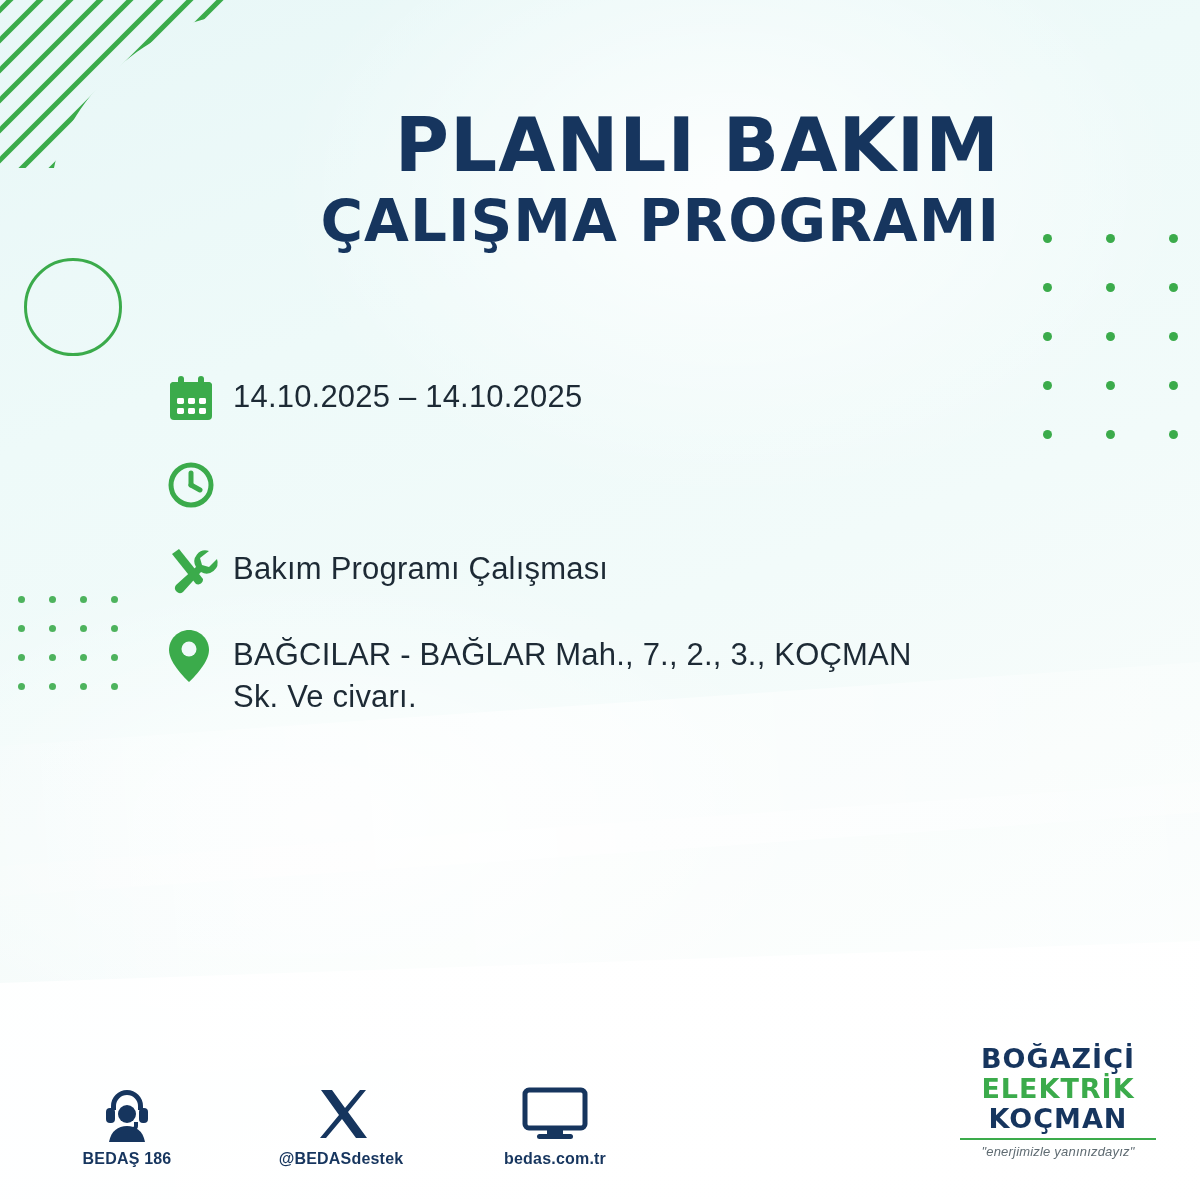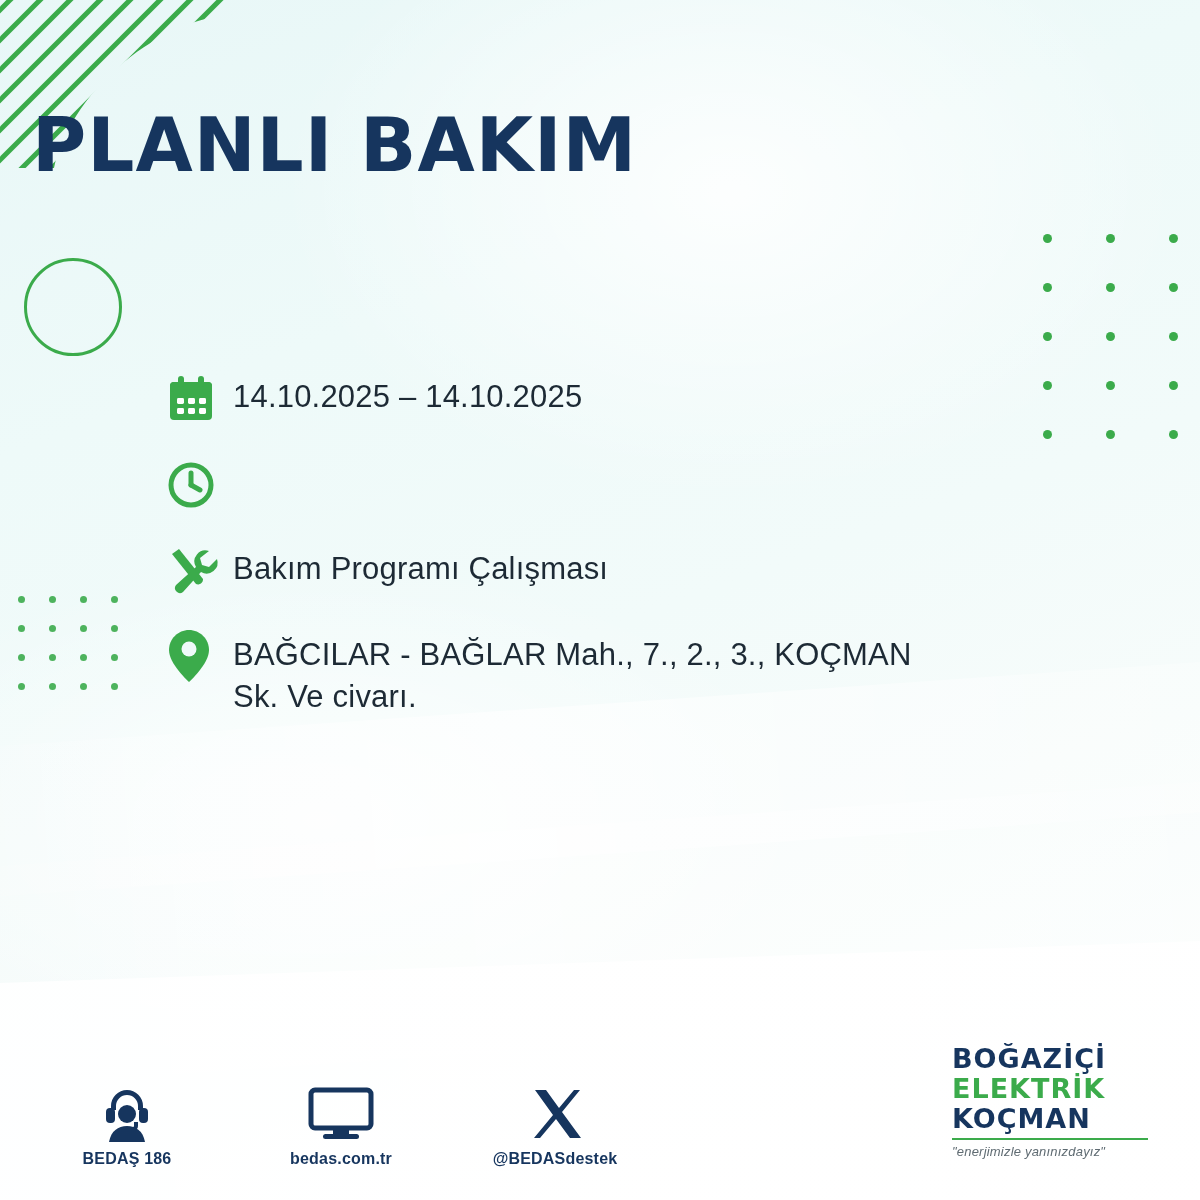--- a/index.html
+++ b/index.html
@@ -103,22 +103,21 @@
     gap: 22px 24px;
   }
   .dots-left span { width: 7px; height: 7px; opacity: .9; }
 
   
   .title-wrap {
     position: absolute;
     top: 108px;
     left: 0;
     width: 1000px;
-    text-align: left;
-    padding-left: 32px;
+    text-align: right;
   }
   .title-main {
     font-family: "DejaVu Sans", sans-serif;
     font-size: 74px;
     font-weight: bold;
     letter-spacing: 1px;
     color: #16355e;
     line-height: 1.02;
     margin: 0;
   }
@@ -190,23 +189,23 @@
     margin-top: 8px;
     font-size: 16px;
     font-weight: bold;
     color: #16355e;
     letter-spacing: .2px;
     text-align: center;
   }
 
   .brand {
     position: absolute;
-    right: 52px;
+    right: 44px;
     bottom: 18px;
-    text-align: left;
+    text-align: center;
     line-height: 1.0;
   }
   .brand .b1, .brand .b2, .brand .b3 {
     font-family: "DejaVu Sans", sans-serif;
     font-weight: bold;
     font-size: 27px;
     letter-spacing: 1px;
   }
   .brand .b1 { color: #16355e; }
   .brand .b2 { color: #3bab4b; margin-top: 3px; }
@@ -292,20 +291,21 @@
       <span></span>
       <span></span>
     <span></span>
       <span></span>
       <span></span>
       <span></span>
   </div>
 
   <div class="title-wrap">
     <h1 class="title-main">PLANLI BAKIM</h1>
+    <h2 class="title-sub">ÇALIŞMA PROGRAMI</h2>
   </div>
 
   <div class="info">
 
     <div class="row">
       <div class="ic">
         <svg width="52" height="52" viewBox="0 0 52 52" xmlns="http://www.w3.org/2000/svg">
           <rect x="5" y="9" width="42" height="38" rx="4" fill="#3bab4b"></rect>
           <rect x="5" y="9" width="42" height="10" rx="4" fill="#3bab4b"></rect>
           <rect x="13" y="3" width="6" height="11" rx="3" fill="#3bab4b"></rect>
@@ -372,40 +372,40 @@
               <circle cx="28" cy="30" r="9"></circle>
               <path d="M10 58 c2 -11 9 -16 18 -16 c9 0 16 5 18 16 z"></path>
             </g>
           </svg>
         </div>
         <div class="clabel">BEDAŞ 186</div>
       </div>
 
       <div class="contact">
         <div class="cic">
+          <svg width="56" height="58" viewBox="0 0 56 58" xmlns="http://www.w3.org/2000/svg">
+            <g fill="#16355e">
+              <path d="M8 6 h11 l13 18 l15 -18 h6 l-18 22 l19 26 h-11 l-14 -19 l-16 19 h-6 l19 -23 z"></path>
+            </g>
+          </svg>
+        </div>
+        <div class="clabel">@BEDASdestek</div>
+      </div>
+
+      <div class="contact">
+        <div class="cic">
           <svg width="72" height="58" viewBox="0 0 72 58" xmlns="http://www.w3.org/2000/svg">
             <rect x="6" y="6" width="60" height="38" rx="4" fill="none" stroke="#16355e" stroke-width="5"></rect>
             <rect x="28" y="44" width="16" height="6" fill="#16355e"></rect>
             <rect x="18" y="50" width="36" height="5" rx="2.5" fill="#16355e"></rect>
           </svg>
         </div>
         <div class="clabel">bedas.com.tr</div>
       </div>
 
-      <div class="contact">
-        <div class="cic">
-          <svg width="56" height="58" viewBox="0 0 56 58" xmlns="http://www.w3.org/2000/svg">
-            <g fill="#16355e">
-              <path d="M8 6 h11 l13 18 l15 -18 h6 l-18 22 l19 26 h-11 l-14 -19 l-16 19 h-6 l19 -23 z"></path>
-            </g>
-          </svg>
-        </div>
-        <div class="clabel">@BEDASdestek</div>
-      </div>
-
     </div>
 
     <div class="brand">
       <div class="b1">BOĞAZİÇİ</div>
       <div class="b2">ELEKTRİK</div>
       <div class="b3">KOÇMAN</div>
       <div class="bline"></div>
       <div class="bslogan">"enerjimizle yanınızdayız"</div>
     </div>
 

